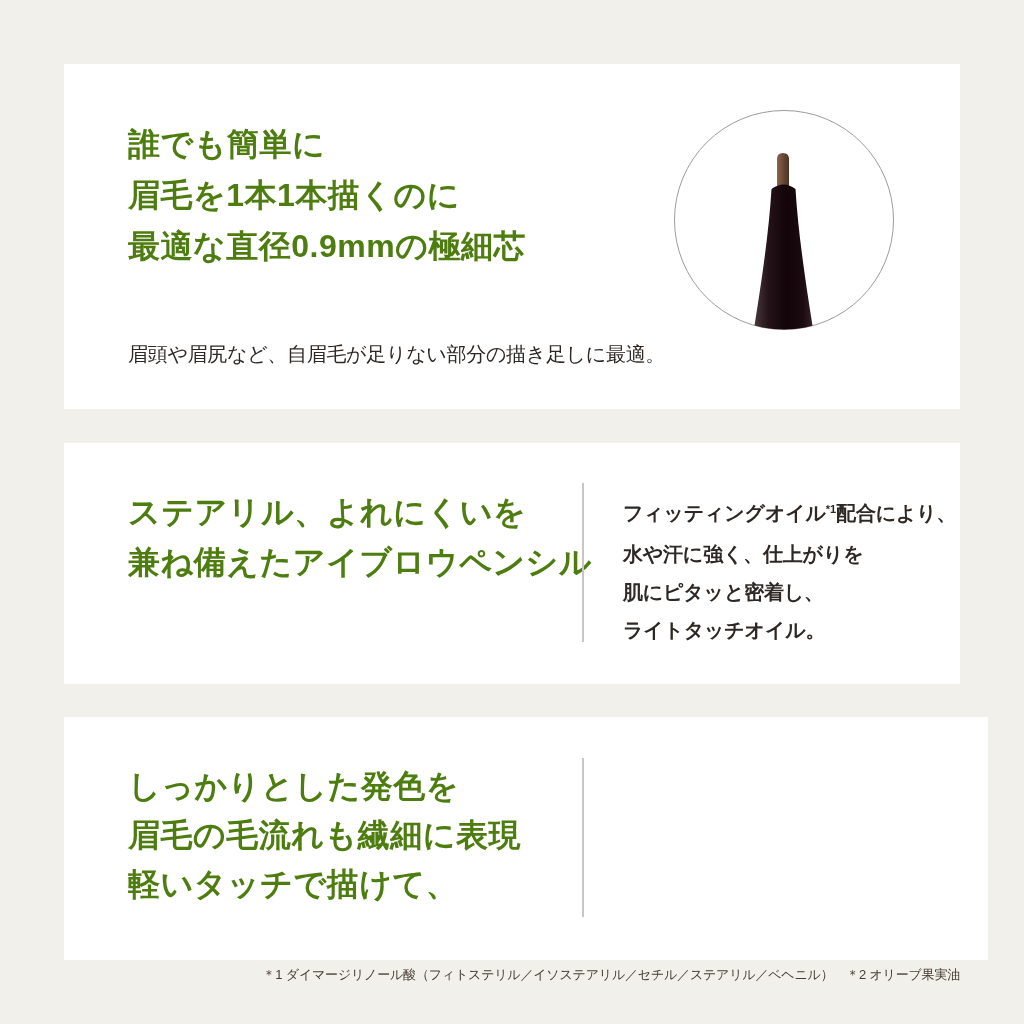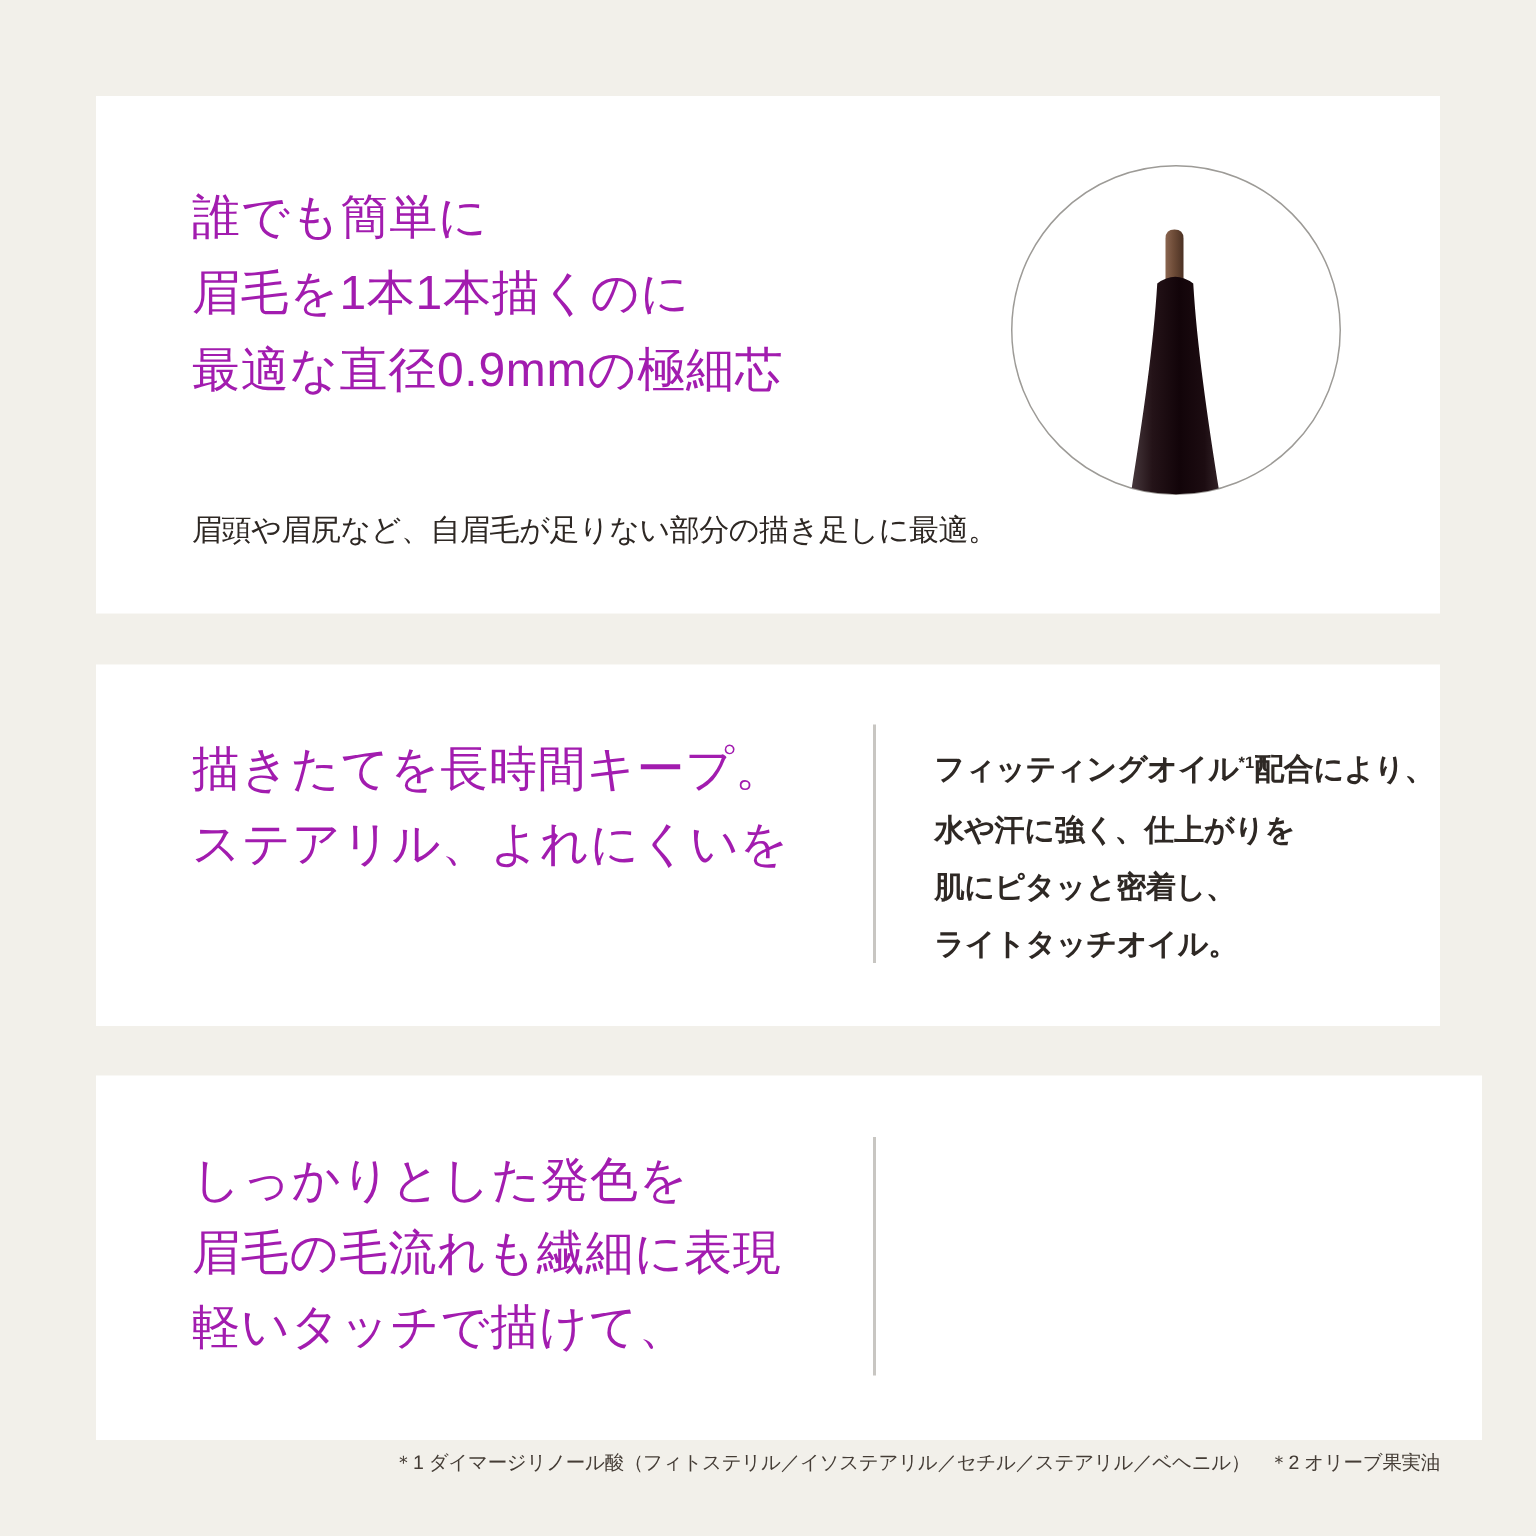--- a/index.html
+++ b/index.html
@@ -23,23 +23,23 @@
   }
   #card1 { top: 64px;  height: 345px; }
   #card2 { top: 443px; height: 241px; }
   #card3 { top: 717px; height: 243px; padding-left: 28px; }
 
   .heading {
     position: absolute;
     left: 64px;
     font-size: 32px;
     line-height: 51px;
-    font-weight: 400;
+    font-weight: 700;
     letter-spacing: 0.5px;
-    color: #a21caf;
+    color: #4d7c0f;
     white-space: nowrap;
   }
   #card1 .heading { top: 55px; }
   #card2 .heading { top: 44px; line-height: 50px; }
   #card3 .heading { top: 45px; line-height: 49px; }
 
   .subtext {
     position: absolute;
     left: 64px;
     top: 250px;
@@ -132,22 +132,22 @@
     <circle cx="111" cy="111" r="109.5" fill="#ffffff" stroke="#9d9b97" stroke-width="1"></circle>
     <g clip-path="url(#circleClip)">
       <path d="M 104,86 L 104,50 Q 104,44 110,44 Q 116,44 116,50 L 116,86 Z" fill="url(#leadGrad)"></path>
       <path d="M 98.5,80 Q 110.5,71 122.5,80 C 125,122 132,170 141,226 L 80,226 C 89,170 96,122 98.5,80 Z" fill="url(#bodyGrad)"></path>
     </g>
   </svg>
 </section>
 
 <section class="card" id="card2">
   <div class="heading">
-    <div>描きたてを長時間キープ。</div>
     <div>ステアリル、よれにくいを</div>
+    <div>兼ね備えたアイブロウペンシル</div>
   </div>
   <div class="divider"></div>
   <div class="detail">
     <div><span>フィッティングオイル</span><span class="sup">*1</span><span>配合により、</span></div>
     <div>水や汗に強く、仕上がりを</div>
     <div>肌にピタッと密着し、</div>
     <div>ライトタッチオイル。</div>
   </div>
 </section>
 

